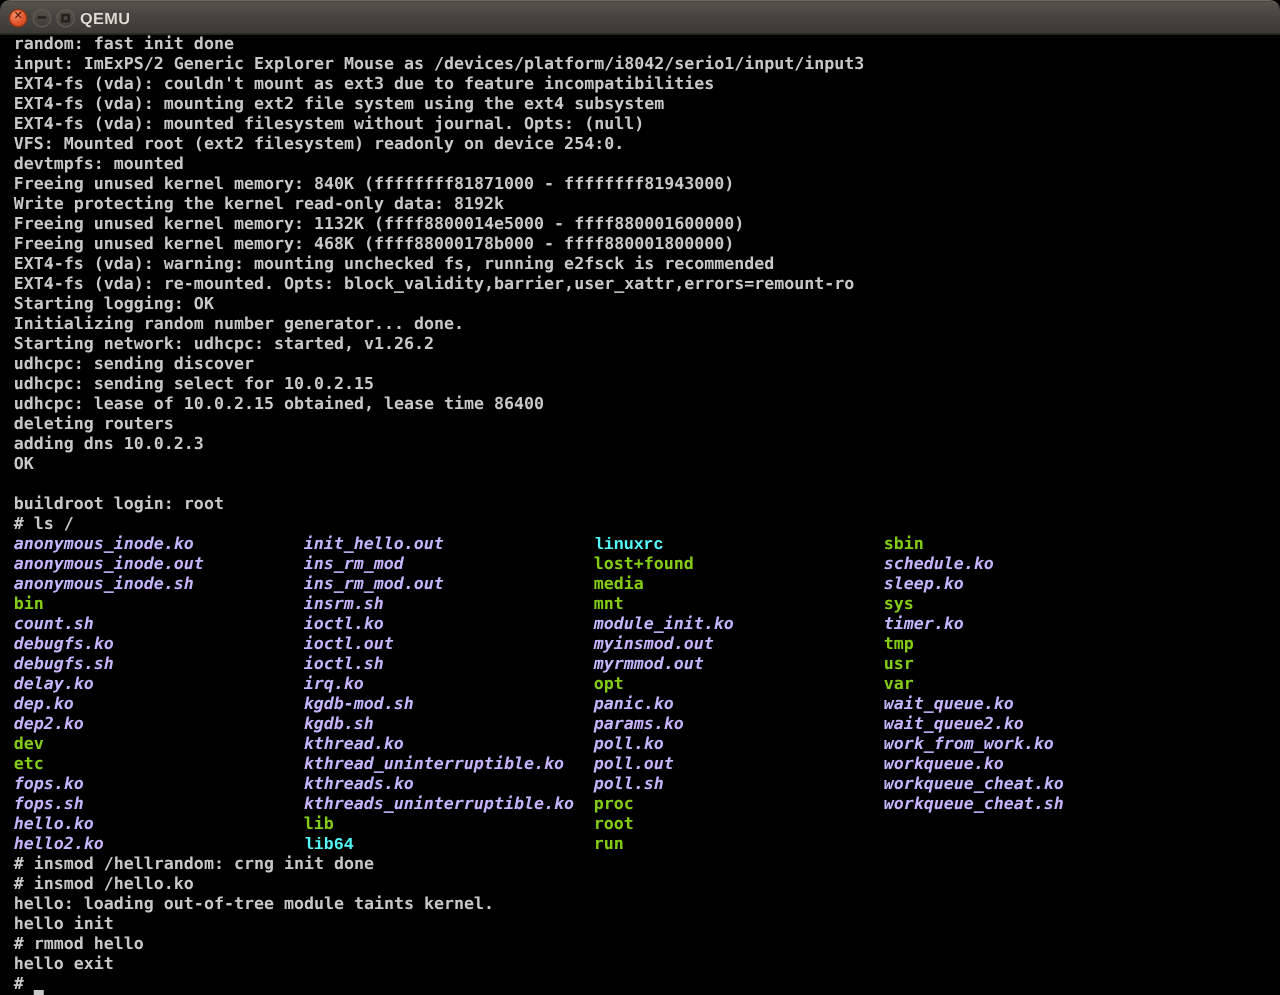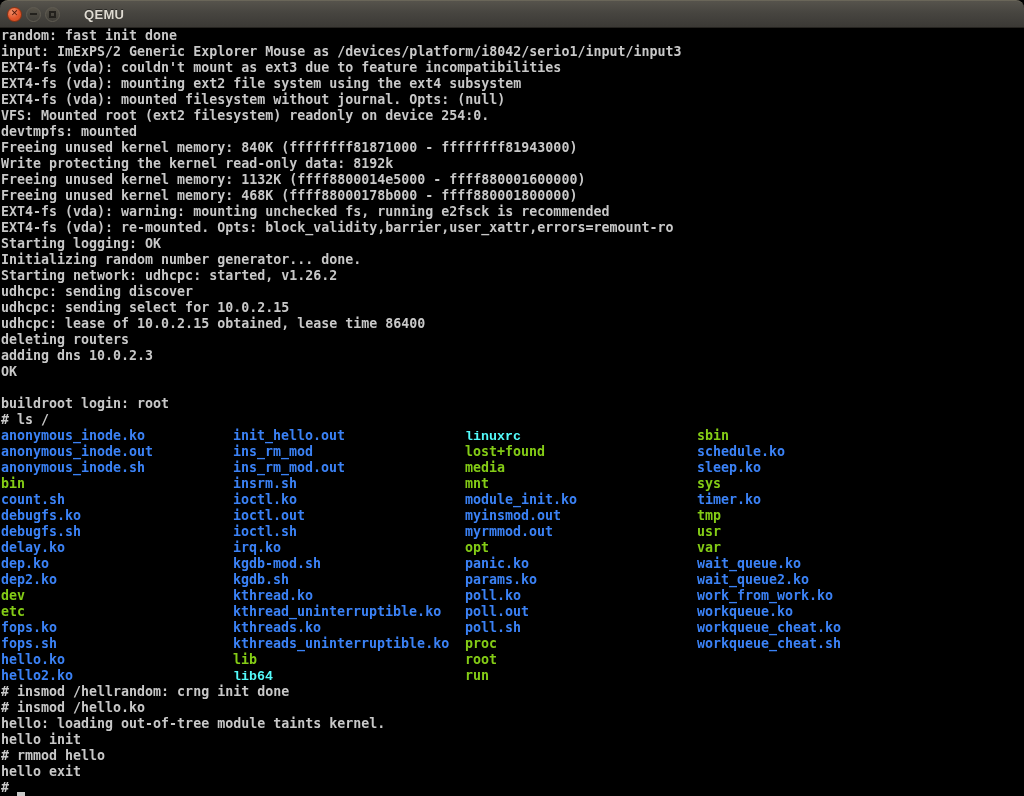--- a/index.html
+++ b/index.html
@@ -24,34 +24,34 @@
   .btn-close .x-glyph{
     color:#4e1608;font:bold 9px/1 "DejaVu Sans",sans-serif;margin-top:-1px;
   }
   .btn-plain{
     background:linear-gradient(180deg,#575349,#3f3d38);
     border:1px solid #605c52;
   }
   .glyph-minus{width:7px;height:2px;background:#23211d;}
   .glyph-square{width:7px;height:7px;box-sizing:border-box;border:2px solid #23211d;}
   .tb-title{
-    margin-left:20px;color:#dfdbd2;
+    margin-left:0;color:#dfdbd2;
     font:bold 13px "Liberation Sans",sans-serif;
     text-shadow:0 -1px 0 rgba(0,0,0,.45);letter-spacing:.3px;
   }
 
   
   .console{
     position:absolute;top:28px;left:0;right:0;bottom:0;background:#000;
     font:bold 13.3px/16px "DejaVu Sans Mono",monospace;
-    color:#c8c8c8;padding-left:1px;white-space:pre;overflow:hidden;
+    color:#c8c8c8;padding-left:11px;white-space:pre;overflow:hidden;
   }
   .line{height:16px;}
   .cell{display:inline-block;width:232px;}
-  .g{color:#3b82f6;}
+  .g{color:#c4b5fd;font-style:italic;}
   .b{color:#84cc16;}
   .cy{color:#54fcfc;font-family:Liberation Mono, monospace;}
   .cursor{
     display:inline-block;width:8px;height:15px;vertical-align:bottom;
     background:linear-gradient(transparent 11px,#c8c8c8 11px);
   }
 </style>
 </head>
 <body>
 

